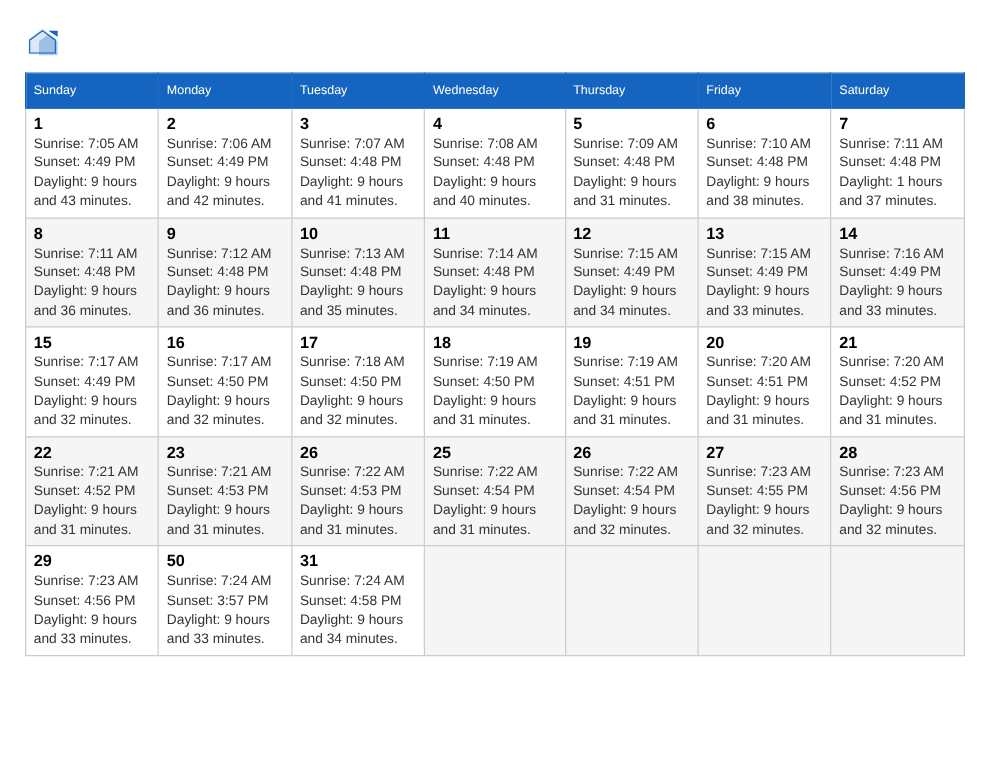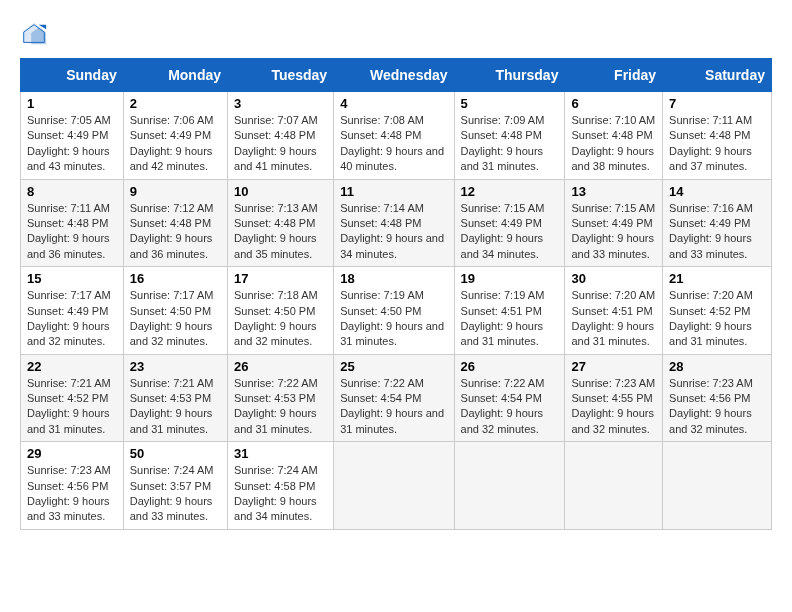--- a/index.html
+++ b/index.html
@@ -46,23 +46,23 @@
     }
     table {
       width: 100%;
       border-collapse: collapse;
       font-size: 11px;
     }
     th {
       background: #1565c0;
       color: #fff;
       padding: 8px 6px;
-      text-align: right;
-      font-size: 14px;
-      font-weight: bold;
+      text-align: left;
+      font-size: 10px;
+      font-weight: normal;
       border: 1px solid #1565c0;
     }
     td {
       border: 1px solid #ccc;
       padding: 4px 6px;
       vertical-align: top;
       min-height: 70px;
       height: 70px;
       background: #fff;
     }
@@ -168,21 +168,21 @@
           <span>Sunrise: 7:10 AM</span><br>
           <span>Sunset: 4:48 PM</span><br>
           <span>Daylight: 9 hours and 38 minutes.</span>
         </div>
       </td>
         <td>
         <span class="day-num">7</span>
         <div class="day-info">
           <span>Sunrise: 7:11 AM</span><br>
           <span>Sunset: 4:48 PM</span><br>
-          <span>Daylight: 9 hours and 37 minutes.</span>
+          <span>Daylight: 1 hours and 37 minutes.</span>
         </div>
       </td>
       </tr>
       <tr>
         <td>
         <span class="day-num">8</span>
         <div class="day-info">
           <span>Sunrise: 7:11 AM</span><br>
           <span>Sunset: 4:48 PM</span><br>
           <span>Daylight: 9 hours and 36 minutes.</span>
@@ -272,21 +272,21 @@
       </td>
         <td>
         <span class="day-num">19</span>
         <div class="day-info">
           <span>Sunrise: 7:19 AM</span><br>
           <span>Sunset: 4:51 PM</span><br>
           <span>Daylight: 9 hours and 31 minutes.</span>
         </div>
       </td>
         <td>
-        <span class="day-num">30</span>
+        <span class="day-num">20</span>
         <div class="day-info">
           <span>Sunrise: 7:20 AM</span><br>
           <span>Sunset: 4:51 PM</span><br>
           <span>Daylight: 9 hours and 31 minutes.</span>
         </div>
       </td>
         <td>
         <span class="day-num">21</span>
         <div class="day-info">
           <span>Sunrise: 7:20 AM</span><br>

